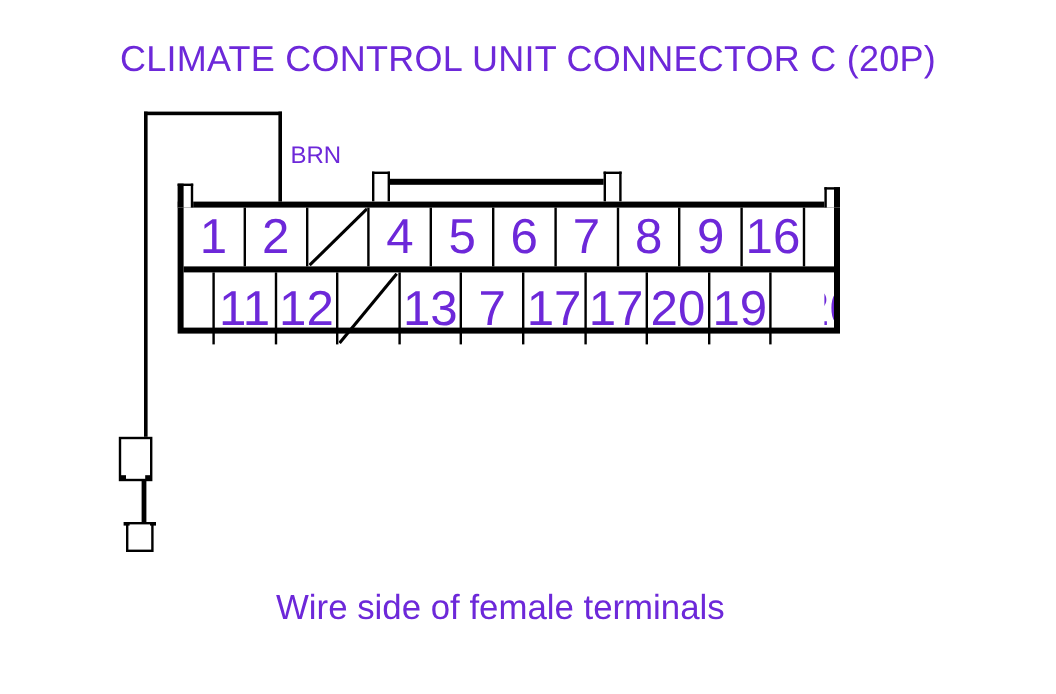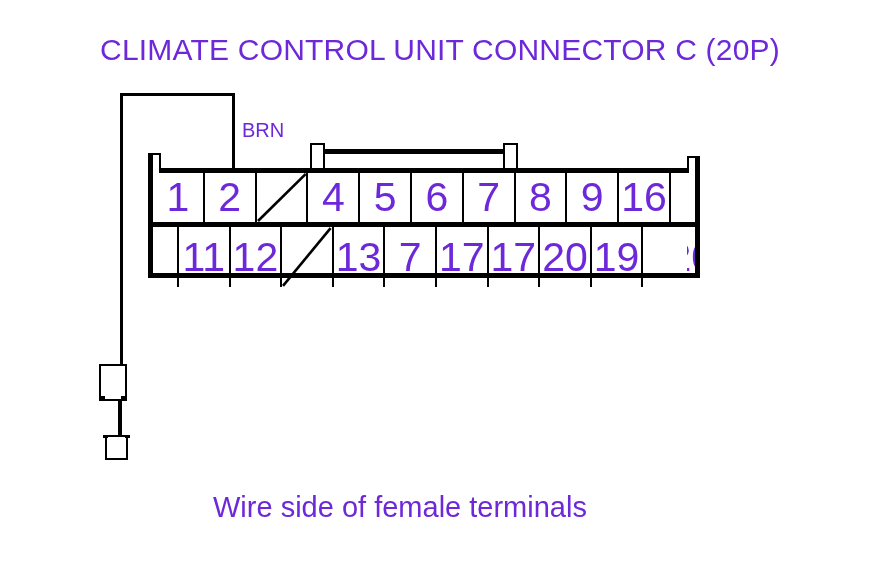--- a/index.html
+++ b/index.html
@@ -2,21 +2,21 @@
 <html><head>
 <meta charset="utf-8">
 <style>
   html,body{margin:0;padding:0;background:#fff;}
   .stage{position:relative;width:880px;height:578px;background:#fff;overflow:hidden;
          font-family:"Liberation Sans","DejaVu Sans",sans-serif;color:#6d28d9;}
 
   .title{position:absolute;top:33px;left:0;width:100%;text-align:center;
          font-size:30px;letter-spacing:0.2px;white-space:nowrap;}
   .wire-label{position:absolute;left:242px;top:119px;font-size:20px;}
-  .caption{position:absolute;left:213px;top:491px;font-size:29px;}
+  .caption{position:absolute;left:230px;top:491px;font-size:29px;}
 
   
   .seg{position:absolute;background:#000;z-index:1;}
   .seg-h-top{left:120px;top:93px;width:115px;height:3px;}
   .seg-v-left{left:120px;top:93px;width:3px;height:272px;}
   .seg-v-right{left:232px;top:93px;width:3px;height:79px;}
   .seg-v-mid{left:118px;top:400px;width:4px;height:36px;}
 
   
   .conn-box-large{position:absolute;left:99px;top:364px;width:28px;height:37px;

